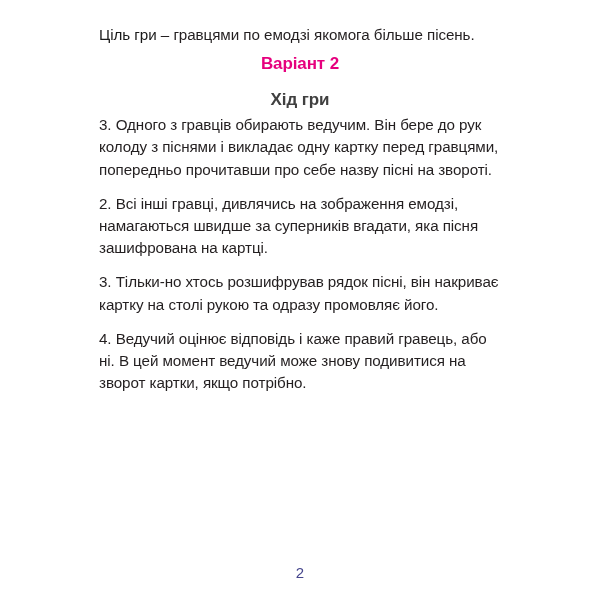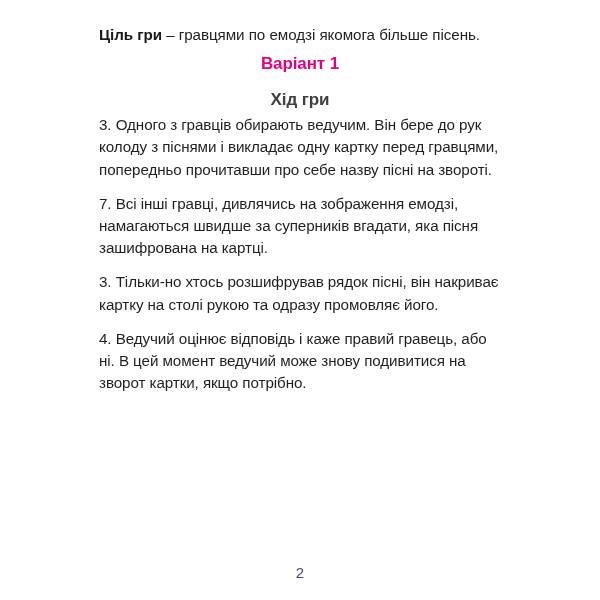--- a/index.html
+++ b/index.html
@@ -39,21 +39,21 @@
     margin: 0;
     letter-spacing: -0.08px;
     word-spacing: 0.1px;
   }
 
   .para.intro {
     margin-bottom: 6px;
   }
 
   .lead {
-    font-weight: bold;
+    font-weight: normal;
     color: #1a1a1a;
   }
 
   .heading {
     font-size: 17px;
     line-height: 24px;
     font-weight: bold;
     text-align: center;
     margin: 0;
     letter-spacing: -0.1px;
@@ -97,27 +97,27 @@
 </style>
 </head>
 <body>
 
 <div class="page">
 
   <div class="content">
 
     <p class="para intro"><span class="lead">Ціль гри</span><span> – гравцями по емодзі якомога більше пісень.</span></p>
 
-    <h2 class="heading heading-variant">Варіант 1</h2>
+    <h2 class="heading heading-variant">Варіант 2</h2>
 
 
     <h2 class="heading heading-flow">Хід гри</h2>
 
     <p class="step">3. Одного з гравців обирають ведучим. Він бере до рук колоду з піснями і викладає одну картку перед гравцями, попередньо прочитавши про себе назву пісні на звороті.</p>
-    <p class="step">7. Всі інші гравці, дивлячись на зображення емодзі, намагаються швидше за суперників вгадати, яка пісня зашифрована на картці.</p>
+    <p class="step">2. Всі інші гравці, дивлячись на зображення емодзі, намагаються швидше за суперників вгадати, яка пісня зашифрована на картці.</p>
     <p class="step">3. Тільки-но хтось розшифрував рядок пісні, він накриває картку на столі рукою та одразу промовляє його.</p>
     <p class="step">4. Ведучий оцінює відповідь і каже правий гравець, або ні. В цей момент ведучий може знову подивитися на зворот картки, якщо потрібно.</p>
 
   </div>
 
   <div class="page-number">2</div>
 
 </div>
 
 </body></html>

